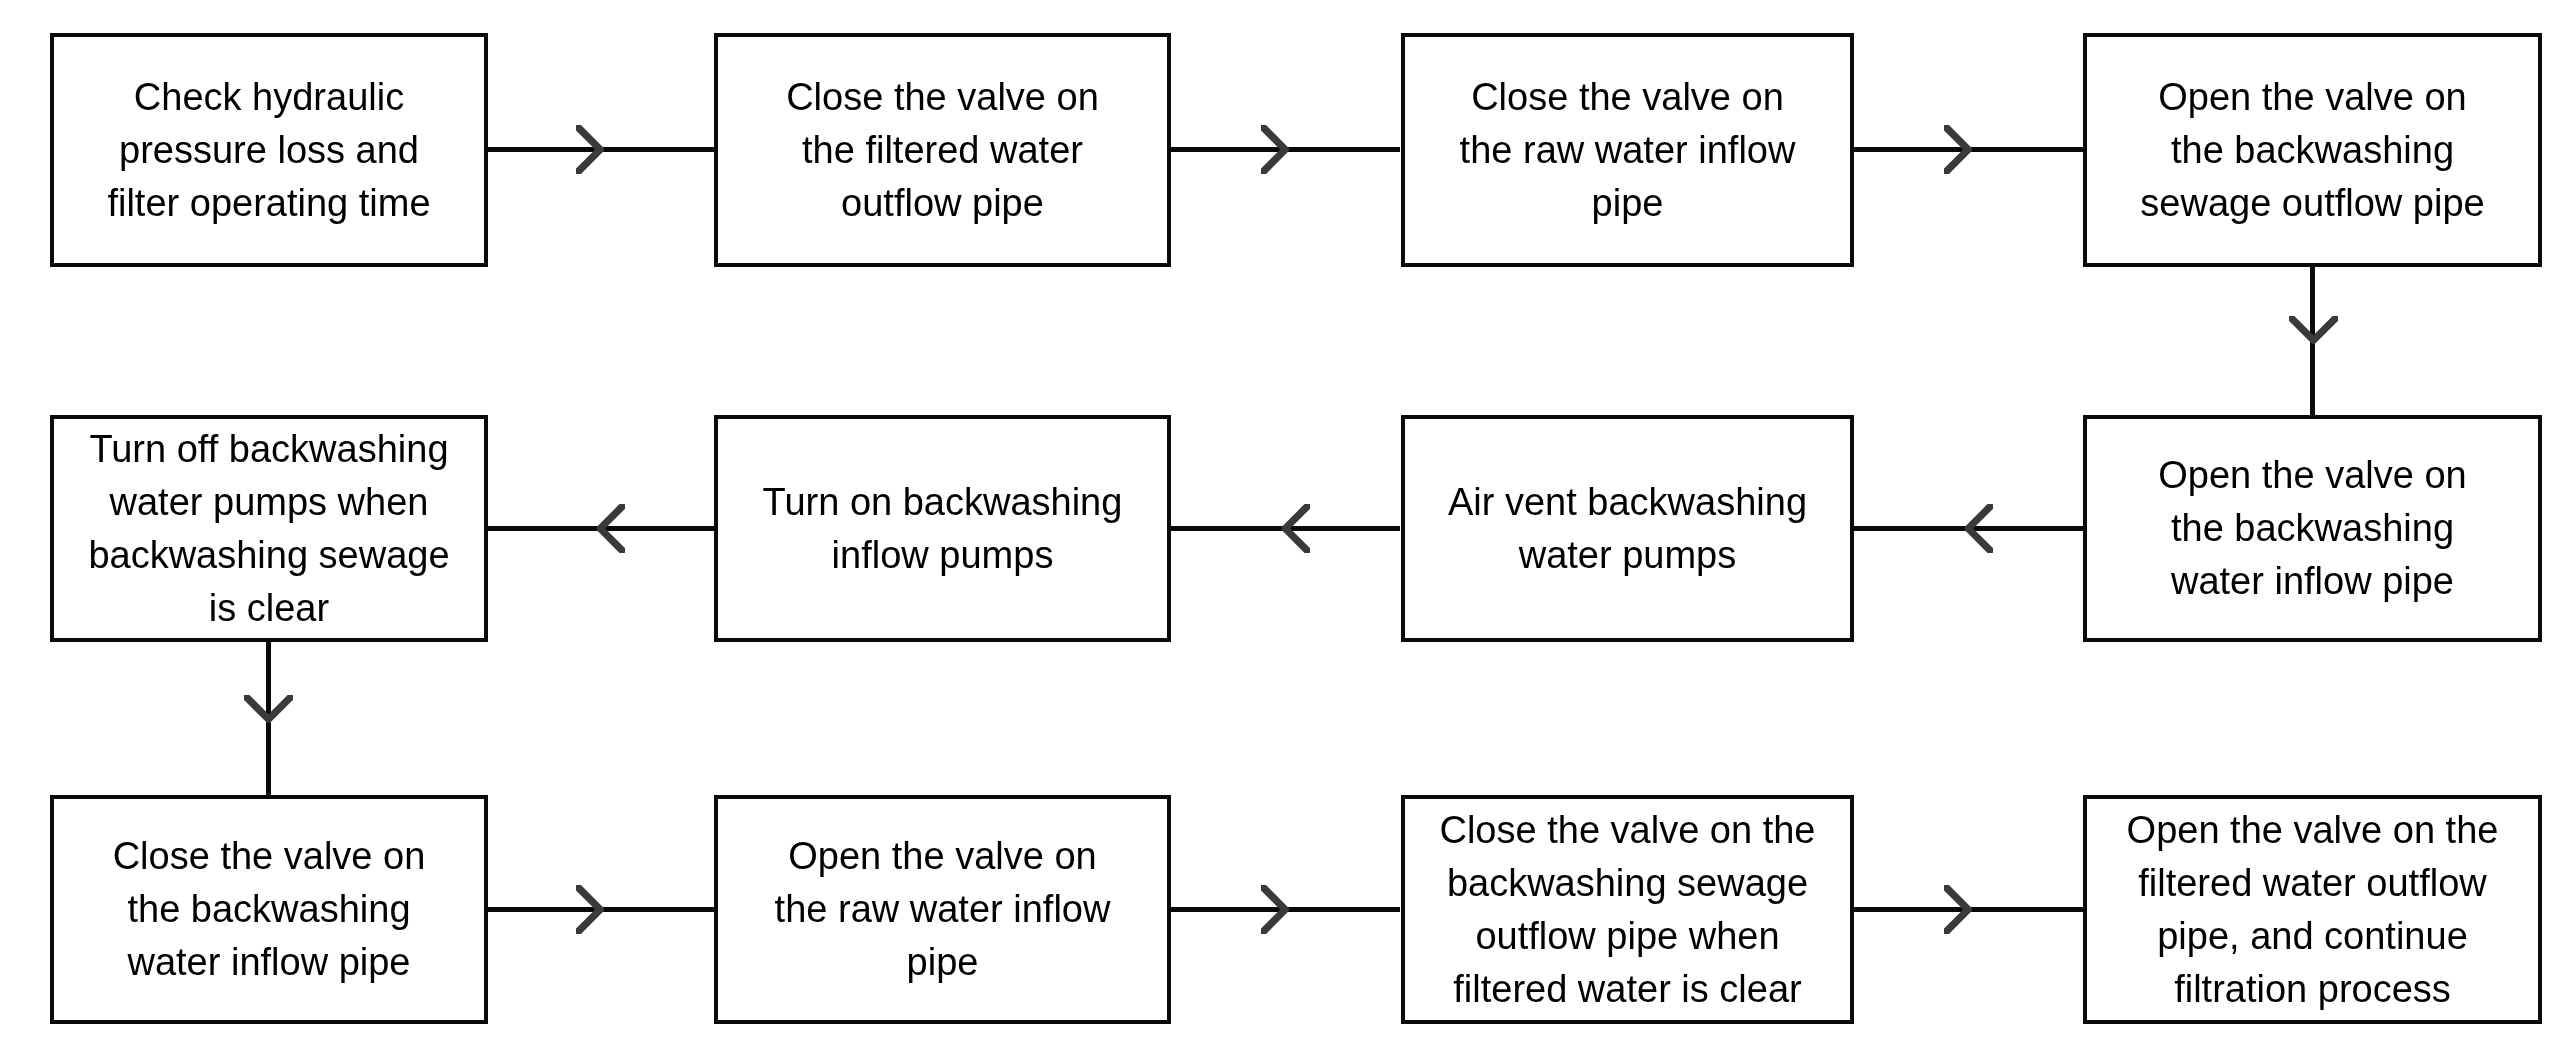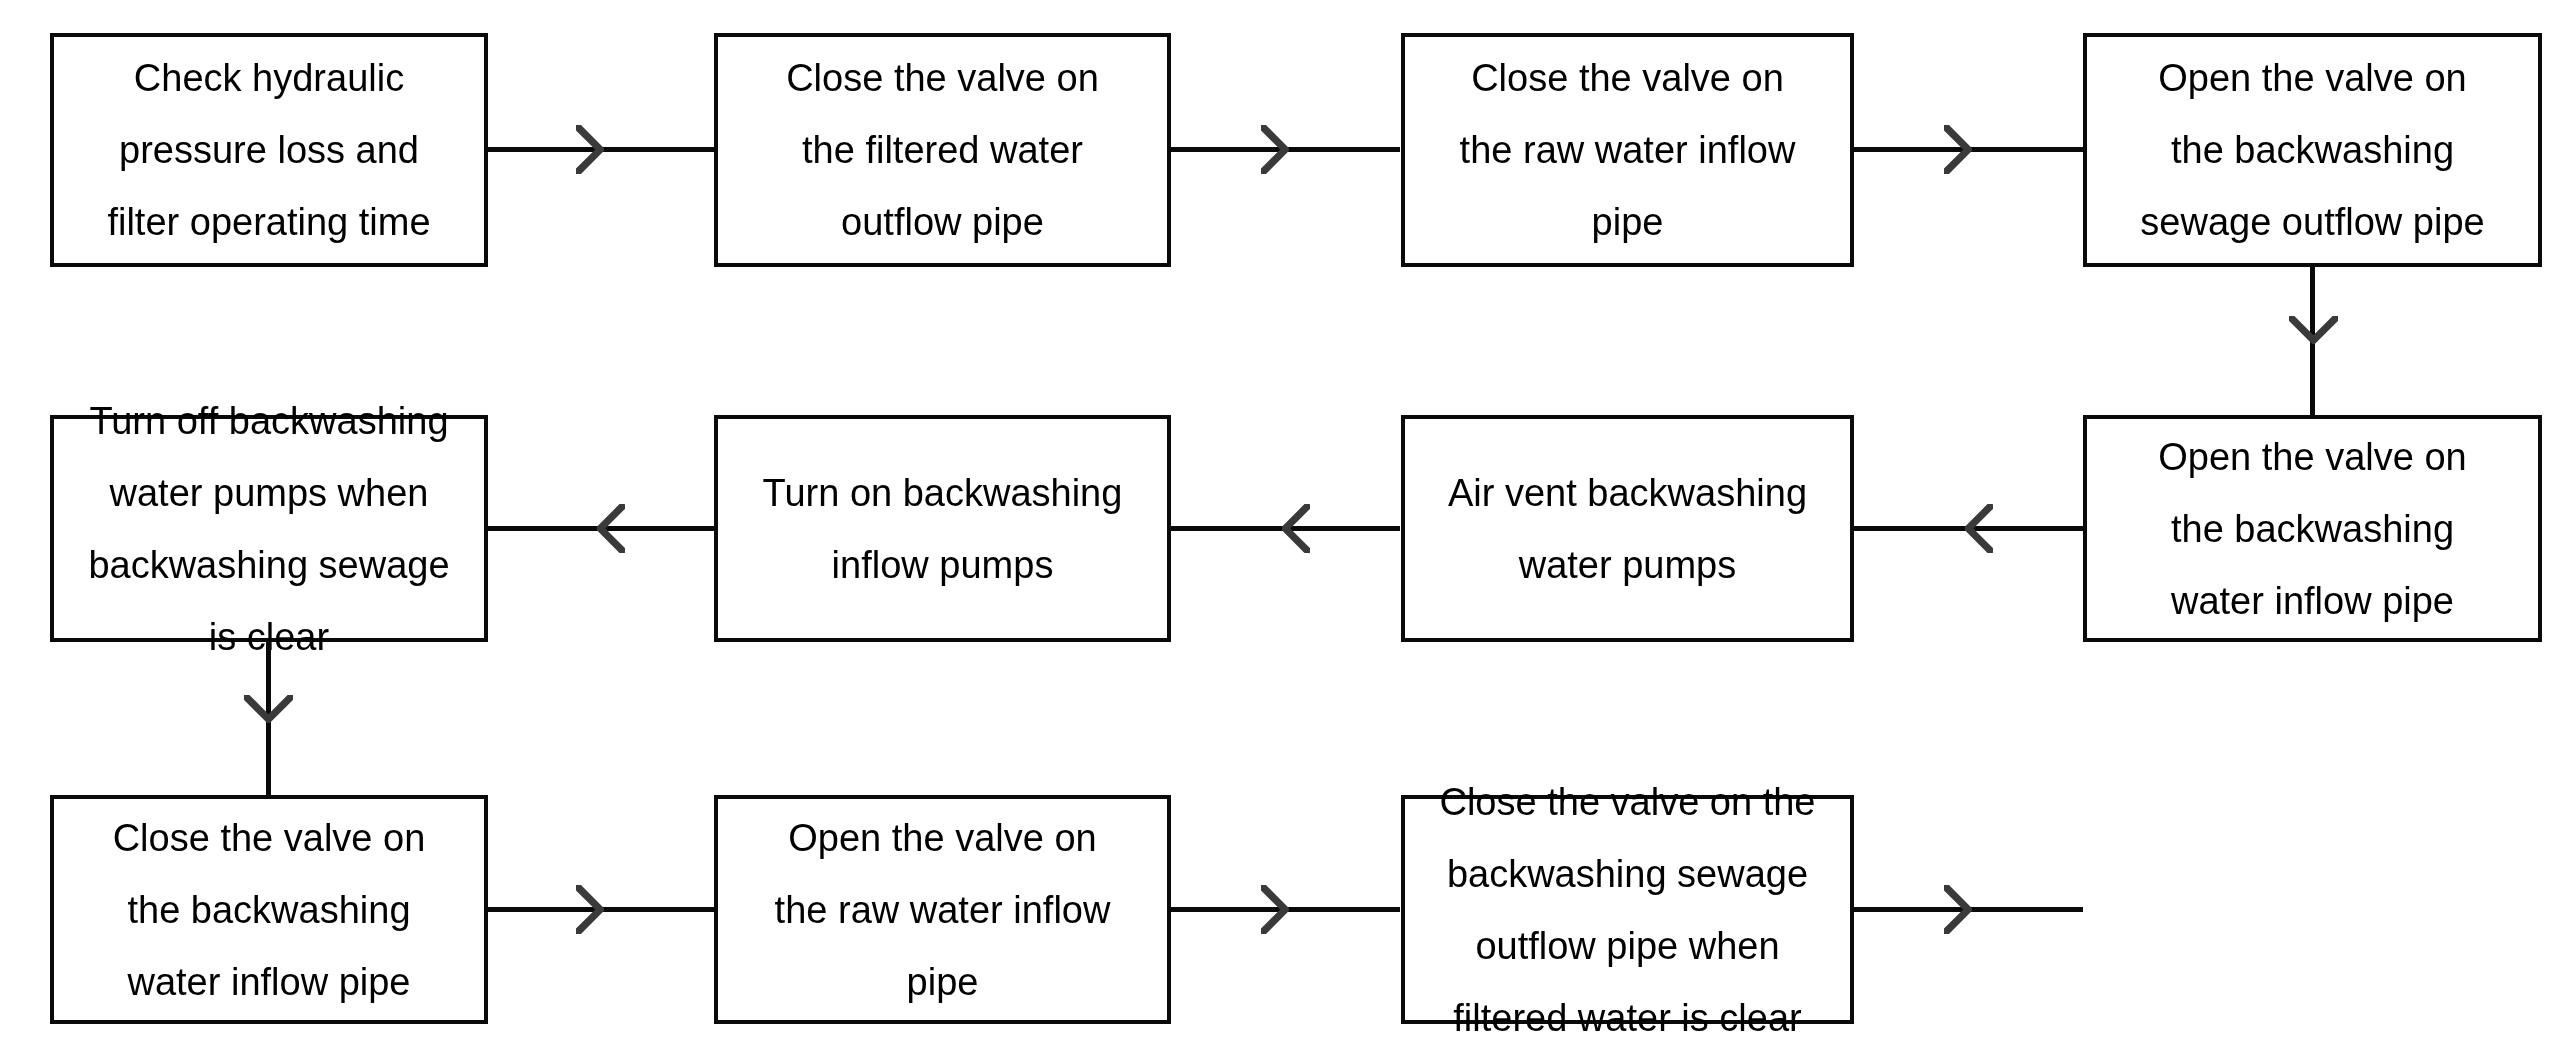--- a/index.html
+++ b/index.html
@@ -19,21 +19,21 @@
     position: absolute;
     box-sizing: border-box;
     border: 4.9px solid #0a0a0a;
     background: #ffffff;
     display: flex;
     align-items: center;
     justify-content: center;
     text-align: center;
     color: #000000;
     font-size: 38px;
-    line-height: 72px;
+    line-height: 53px;
     white-space: pre-line;
   }
   
   .c1 { left: 50px;   width: 438px; }
   .c2 { left: 714px;  width: 457px; }
   .c3 { left: 1401px; width: 453px; }
   .c4 { left: 2083px; width: 459px; }
   
   .r1 { top: 33px;  height: 234px; }
   .r2 { top: 415px; height: 227px; }
@@ -87,20 +87,24 @@
   <div class="box r3 c1">Close the valve on
 the backwashing
 water inflow pipe</div>
   <div class="box r3 c2">Open the valve on
 the raw water inflow
 pipe</div>
   <div class="box r3 c3">Close the valve on the
 backwashing sewage
 outflow pipe when
 filtered water is clear</div>
+  <div class="box r3 c4">Open the valve on the
+filtered water outflow
+pipe, and continue
+filtration process</div>
 
   <div class="h-line" style="left:488px;  top:147px; width:226px;"></div>
   <div class="h-line" style="left:1171px; top:147px; width:229px;"></div>
   <div class="h-line" style="left:1854px; top:147px; width:229px;"></div>
 
   <div class="h-line" style="left:488px;  top:526px; width:226px;"></div>
   <div class="h-line" style="left:1171px; top:526px; width:229px;"></div>
   <div class="h-line" style="left:1854px; top:526px; width:229px;"></div>
 
   <div class="h-line" style="left:488px;  top:907px; width:226px;"></div>

